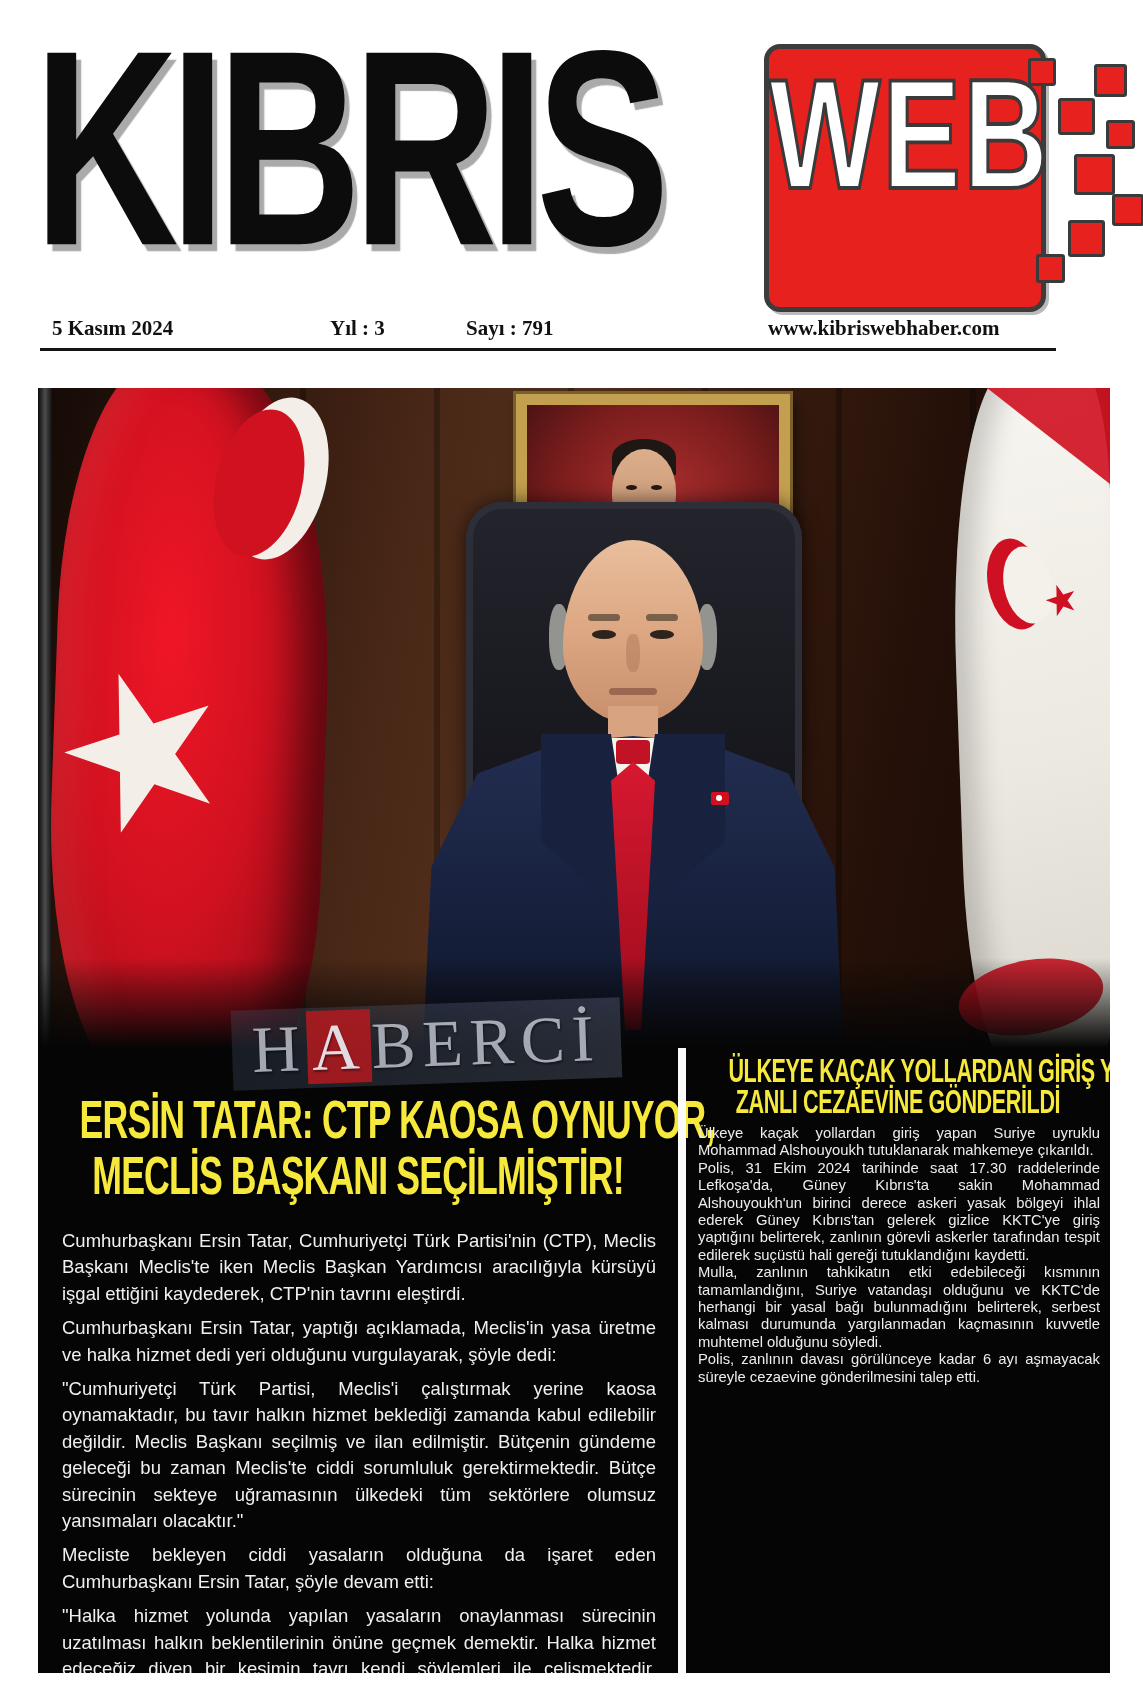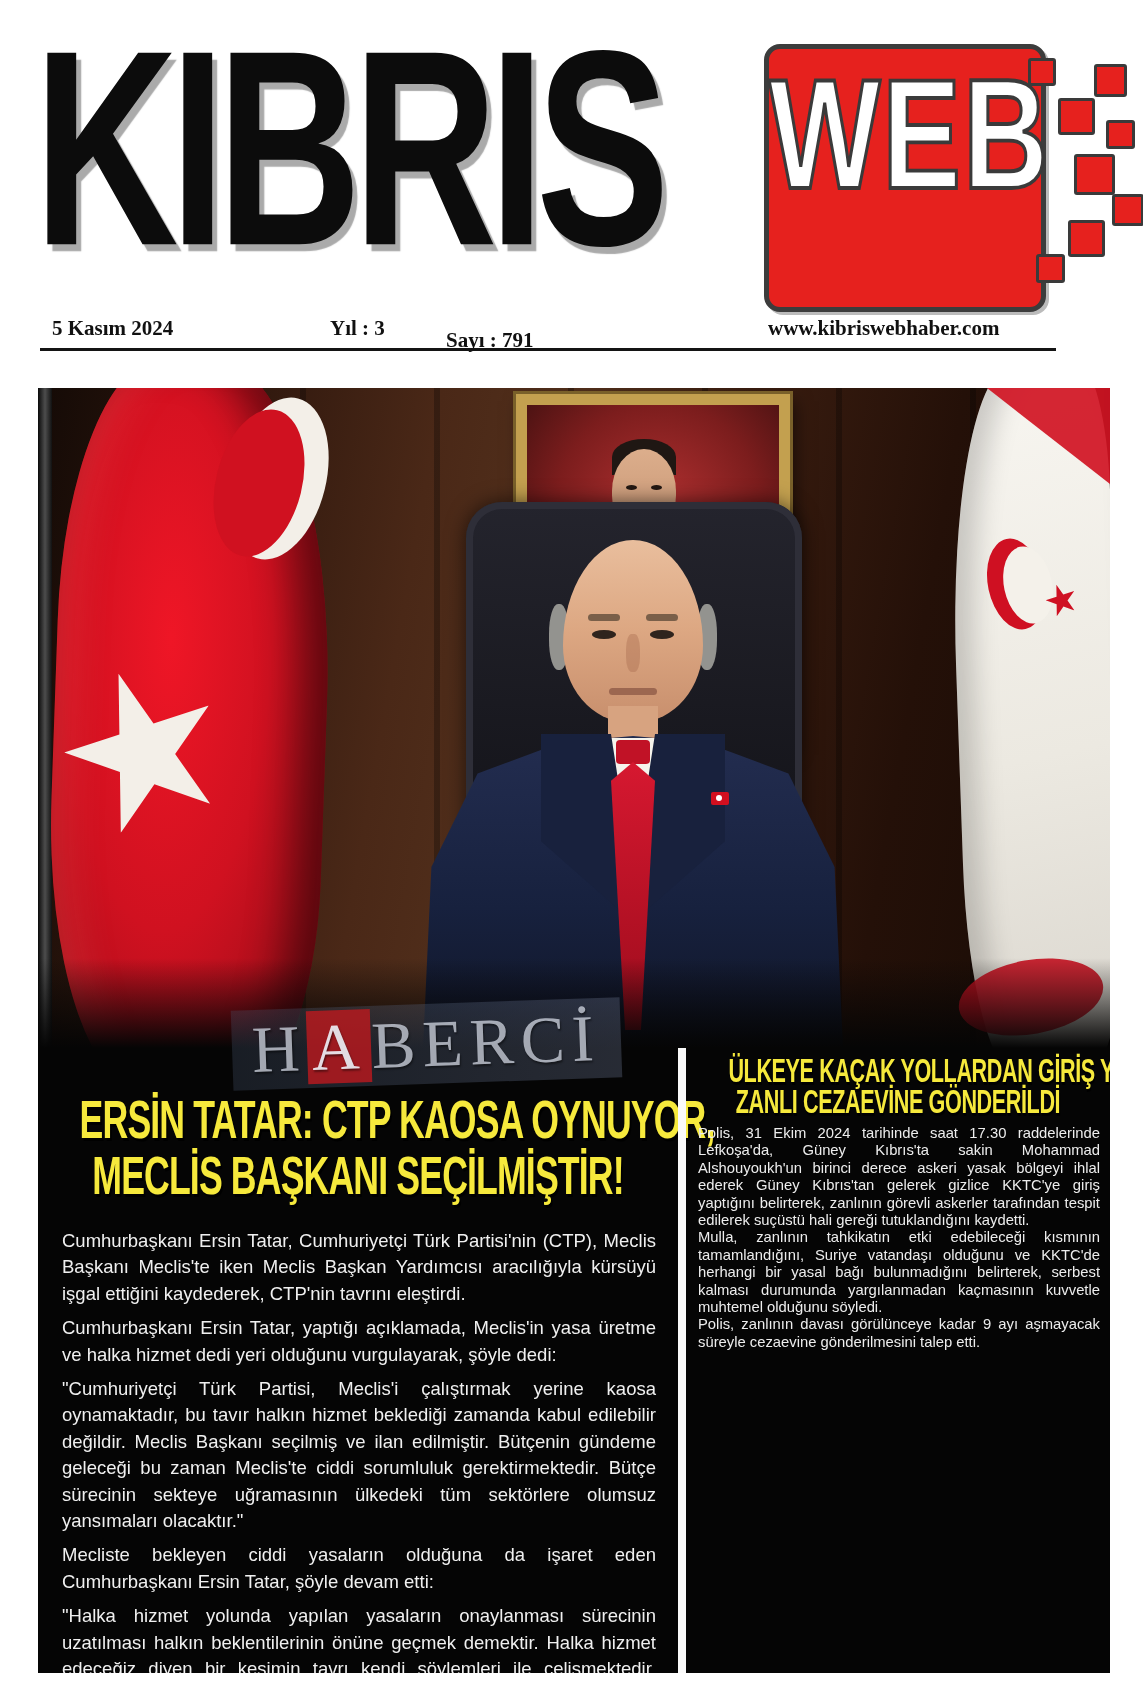--- a/index.html
+++ b/index.html
@@ -27,21 +27,21 @@
   .px3{left:58px;top:40px;width:31px;height:31px;}
   .px4{left:106px;top:62px;width:23px;height:23px;}
   .px5{left:74px;top:96px;width:35px;height:35px;}
   .px6{left:112px;top:136px;width:26px;height:26px;}
   .px7{left:68px;top:162px;width:31px;height:31px;}
   .px8{left:36px;top:196px;width:23px;height:23px;}
 
   .dateline{position:absolute;left:0;top:316px;width:1143px;height:28px;
         font-family:"Liberation Serif",serif;font-weight:700;font-size:21px;color:#111;}
   .dl-item{position:absolute;top:0;}
-  .dl-date{left:52px;} .dl-year{left:330px;text-align:right;} .dl-issue{left:446px;margin-top:12px;} .dl-site{left:768px;text-align:right;}
+  .dl-date{left:52px;} .dl-year{left:330px;text-align:right;} .dl-issue{left:466px;} .dl-site{left:768px;text-align:right;}
   .masthead-rule{position:absolute;left:40px;top:348px;width:1016px;height:3px;background:#141414;}
 
   
   .mainphoto{position:absolute;left:38px;top:388px;width:1072px;height:660px;overflow:hidden;
         background:linear-gradient(100deg,#140a06 0%,#30180e 18%,#4a2817 34%,#52301c 46%,#3a1d10 60%,#241008 78%,#170b05 100%);}
   .wood-seams{position:absolute;inset:0;background:repeating-linear-gradient(90deg,transparent 0 128px,rgba(0,0,0,.28) 128px 134px);}
   .mainphoto:after{content:"";position:absolute;left:0;bottom:0;width:100%;height:90px;
         background:linear-gradient(rgba(5,5,5,0),#050505);}
 
   
@@ -289,21 +289,22 @@
     </div>
 
     <div class="col-divider"></div>
 
     <div class="col-right">
       <div class="headline-sec">
         <span class="hl">ÜLKEYE KAÇAK YOLLARDAN GİRİŞ YAPAN</span>
         <span class="hl">ZANLI CEZAEVİNE GÖNDERİLDİ</span>
       </div>
       <div class="body-sec">
+        <p>Ülkeye kaçak yollardan giriş yapan Suriye uyruklu Mohammad Alshouyoukh tutuklanarak mahkemeye çıkarıldı.</p>
         <p>Polis, 31 Ekim 2024 tarihinde saat 17.30 raddelerinde Lefkoşa'da, Güney Kıbrıs'ta sakin Mohammad Alshouyoukh'un birinci derece askeri yasak bölgeyi ihlal ederek Güney Kıbrıs'tan gelerek gizlice KKTC'ye giriş yaptığını belirterek, zanlının görevli askerler tarafından tespit edilerek suçüstü hali gereği tutuklandığını kaydetti.</p>
         <p>Mulla, zanlının tahkikatın etki edebileceği kısmının tamamlandığını, Suriye vatandaşı olduğunu ve KKTC'de herhangi bir yasal bağı bulunmadığını belirterek, serbest kalması durumunda yargılanmadan kaçmasının kuvvetle muhtemel olduğunu söyledi.</p>
-        <p>Polis, zanlının davası görülünceye kadar 9 ayı aşmayacak süreyle cezaevine gönderilmesini talep etti.</p>
+        <p>Polis, zanlının davası görülünceye kadar 6 ayı aşmayacak süreyle cezaevine gönderilmesini talep etti.</p>
 
       </div>
     </div>
   </div>
 
 </div>
 
 </body></html>

